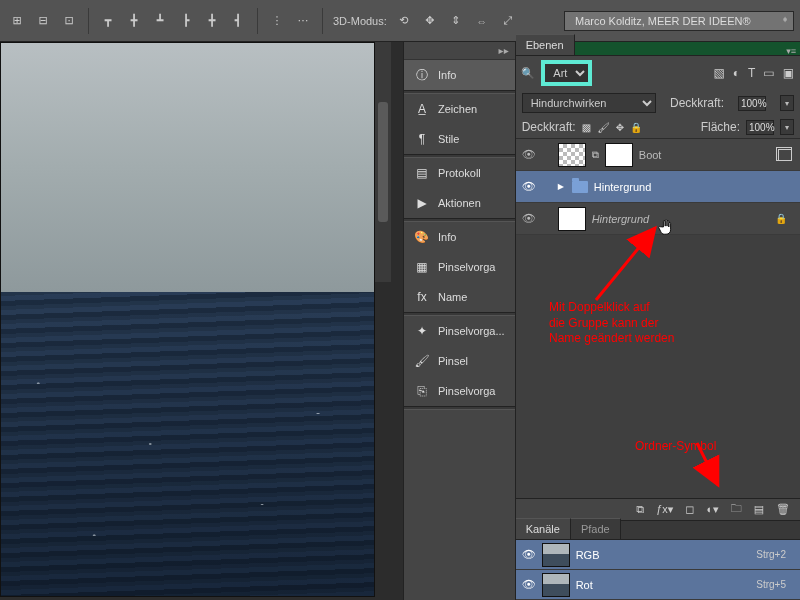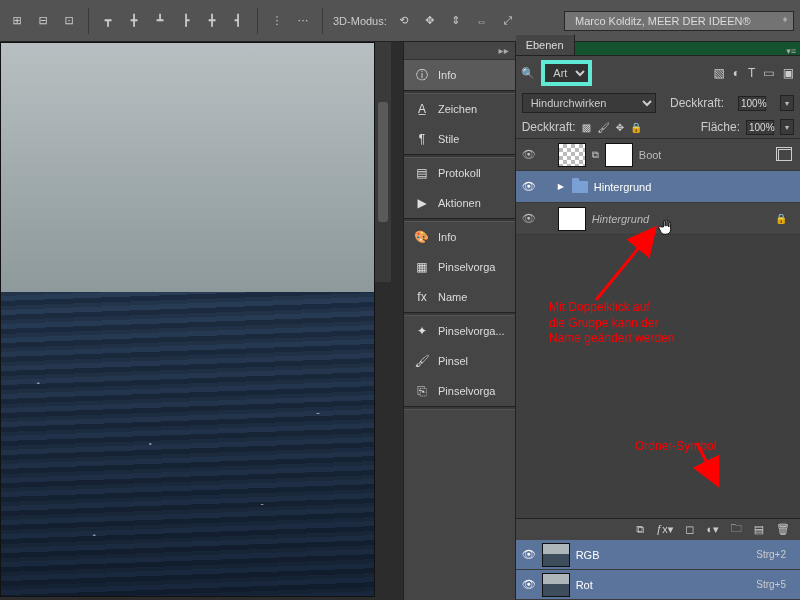--- a/index.html
+++ b/index.html
@@ -255,20 +255,24 @@
     <div class="layer-footer">
       <span>⧉</span>
       <span>ƒx▾</span>
       <span>◻</span>
       <span>◐▾</span>
       <span>🗀</span>
       <span>▤</span>
       <span>🗑</span>
     </div>
 
+    <div class="chn-tabs">
+      <div class="panel-tab">Kanäle</div>
+      <div class="panel-tab inactive">Pfade</div>
+    </div>
     <div class="channels">
       <div class="layer selected">
         <span class="eye">👁</span>
         <div class="thumb sea-th"></div>
         <span class="layer-name">RGB</span>
         <span class="ch-short">Strg+2</span>
       </div>
       <div class="layer selected">
         <span class="eye">👁</span>
         <div class="thumb sea-th"></div>

